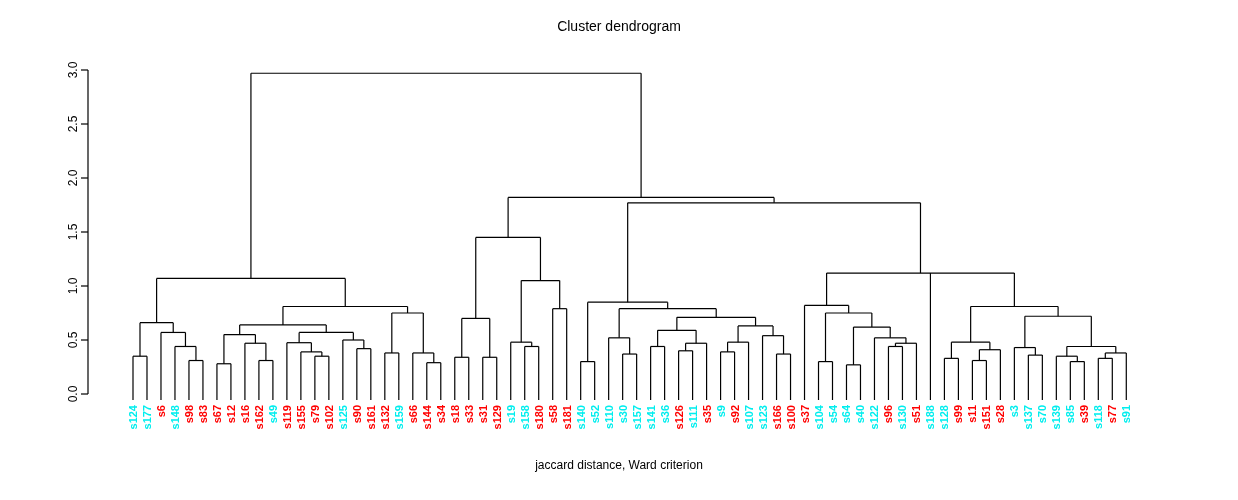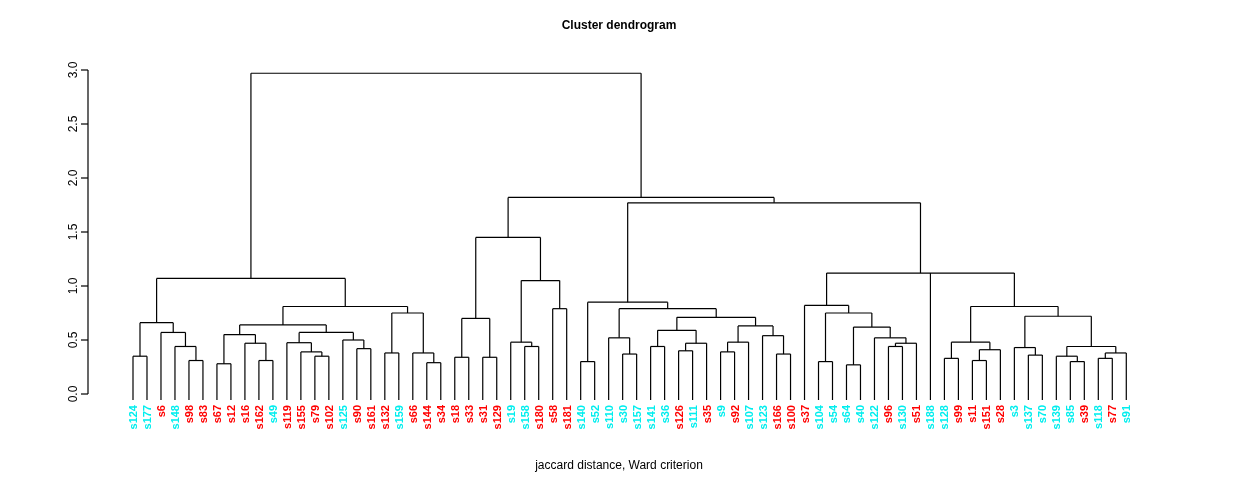--- a/index.html
+++ b/index.html
@@ -14,22 +14,22 @@
     height: 500px;
     background: #ffffff;
     overflow: hidden;
   }
   #chart-title {
     position: absolute;
     top: 18px;
     left: 0;
     width: 1238px;
     text-align: center;
-    font-size: 12px;
-    font-weight: bold;
+    font-size: 14px;
+    font-weight: normal;
     color: #000000;
   }
   #x-caption {
     position: absolute;
     top: 458px;
     left: 0;
     width: 1238px;
     text-align: center;
     font-size: 12px;
     color: #000000;

